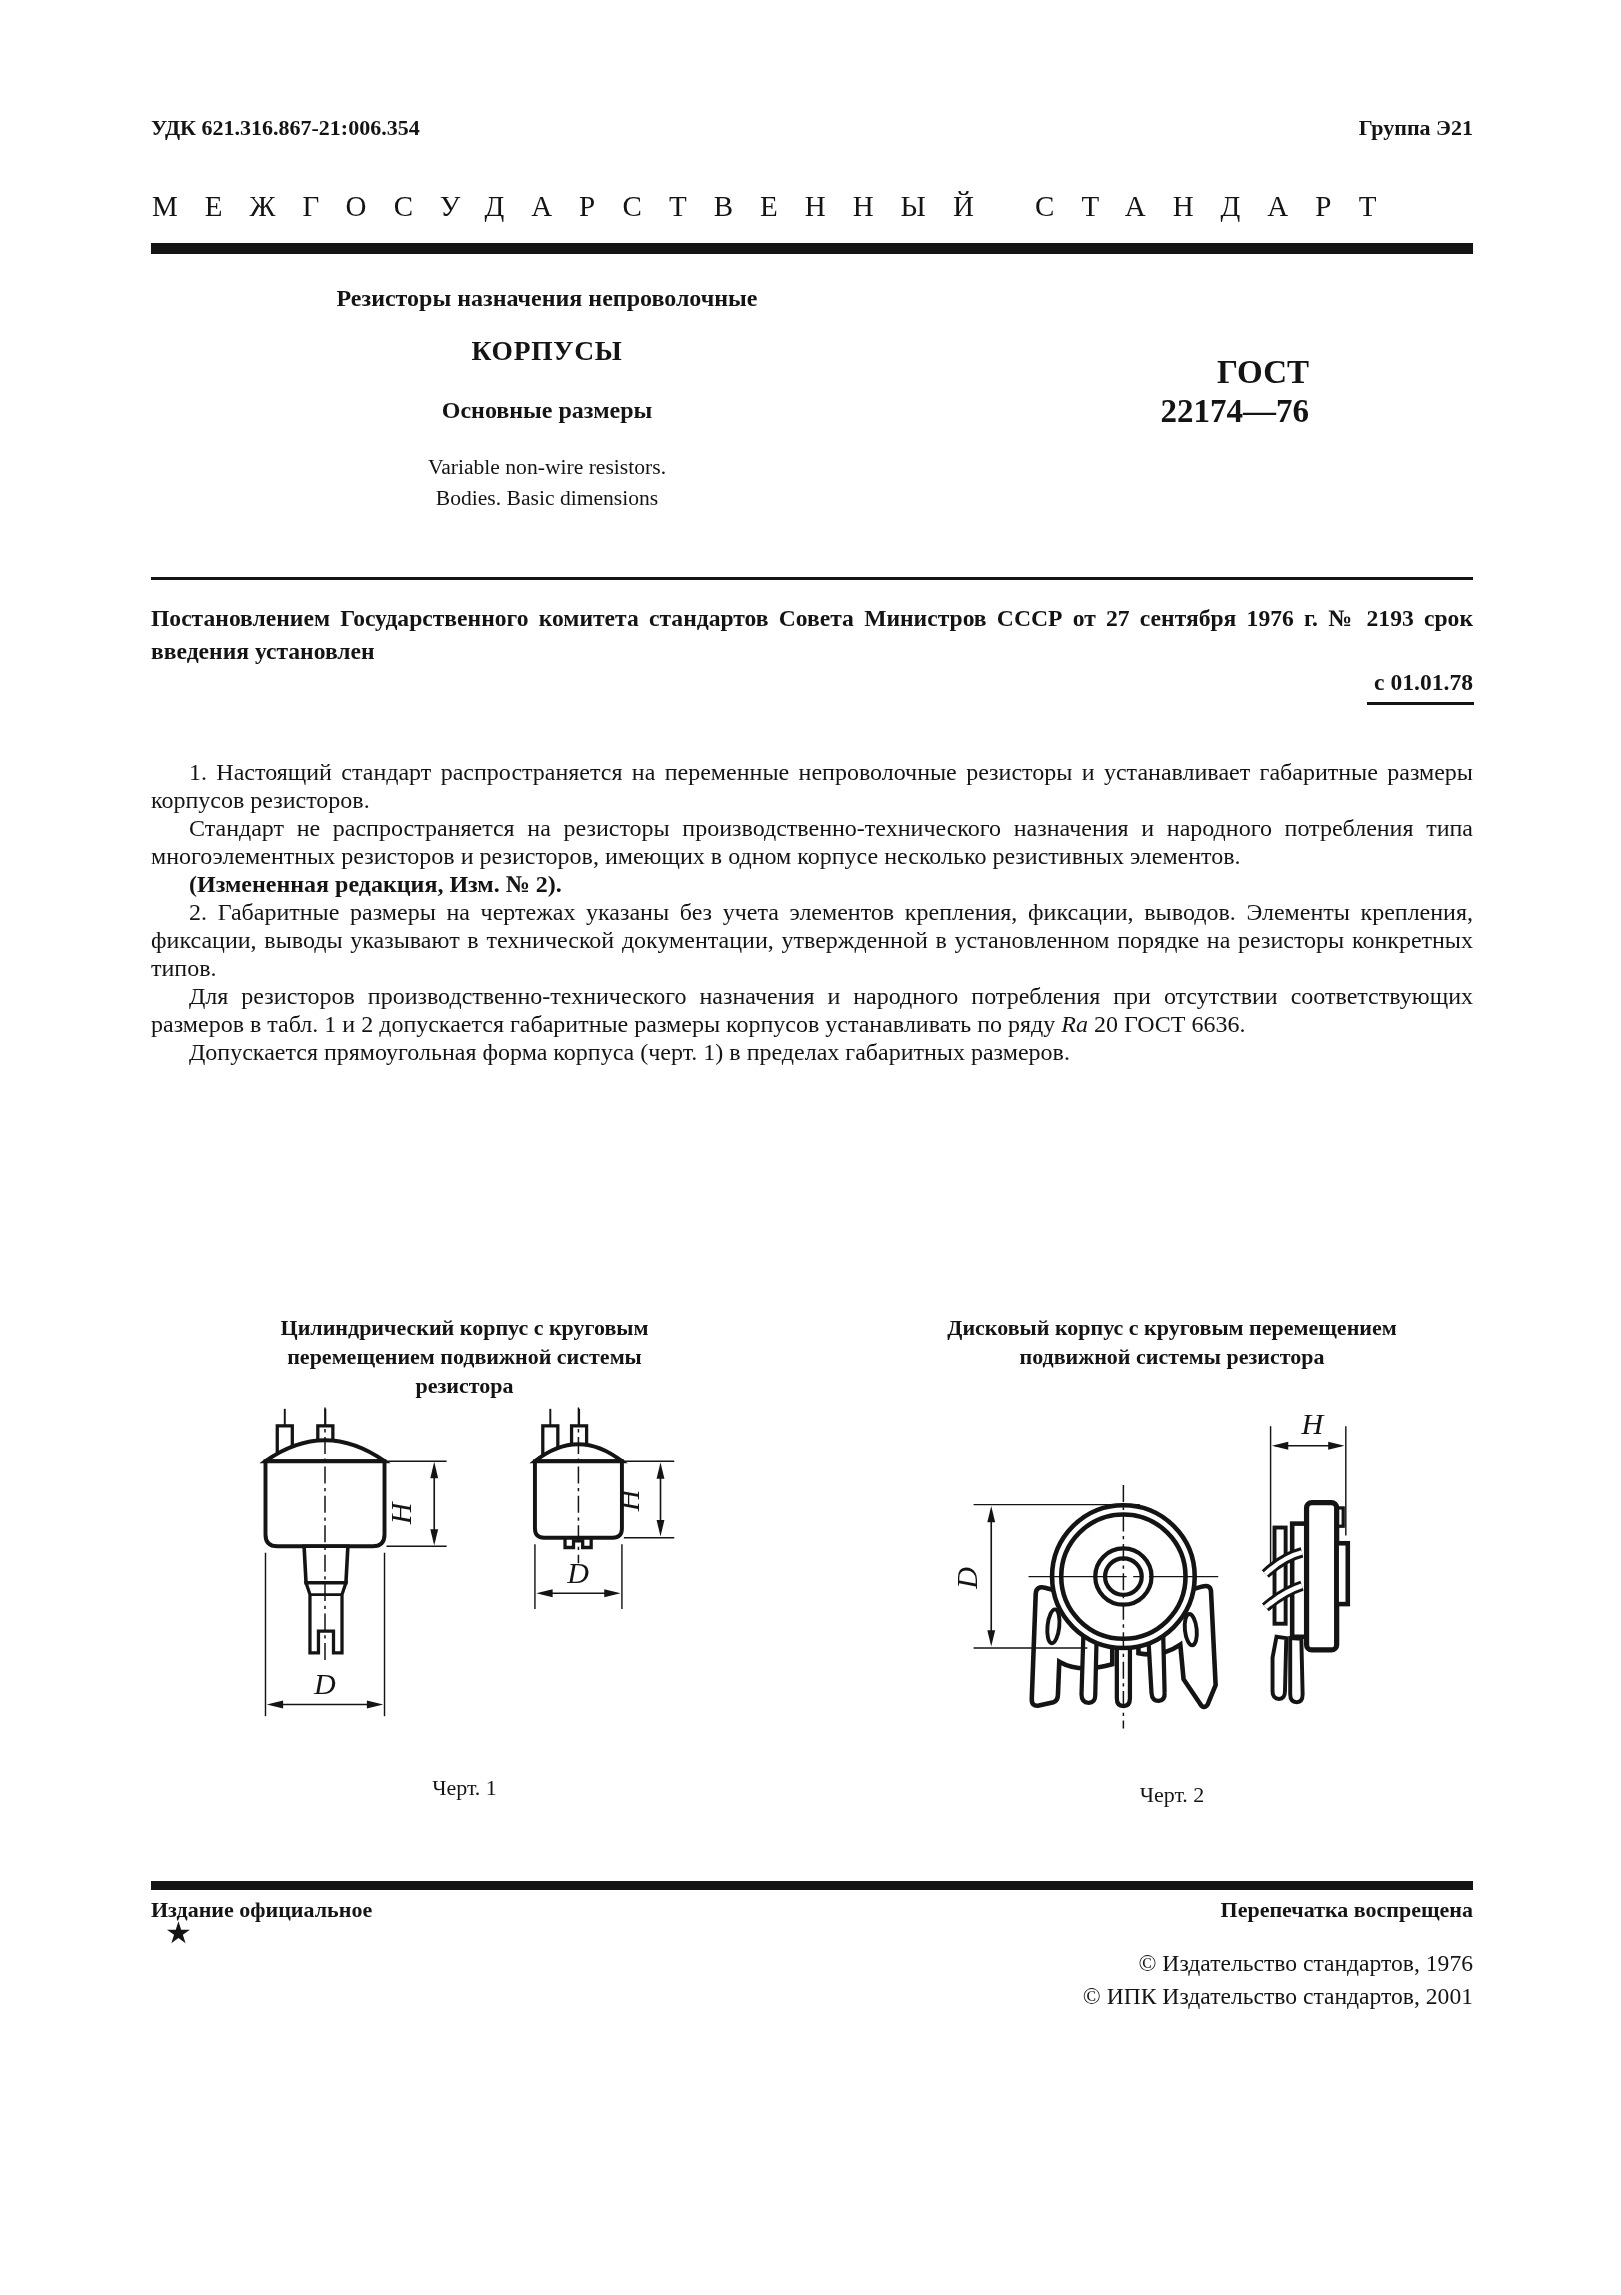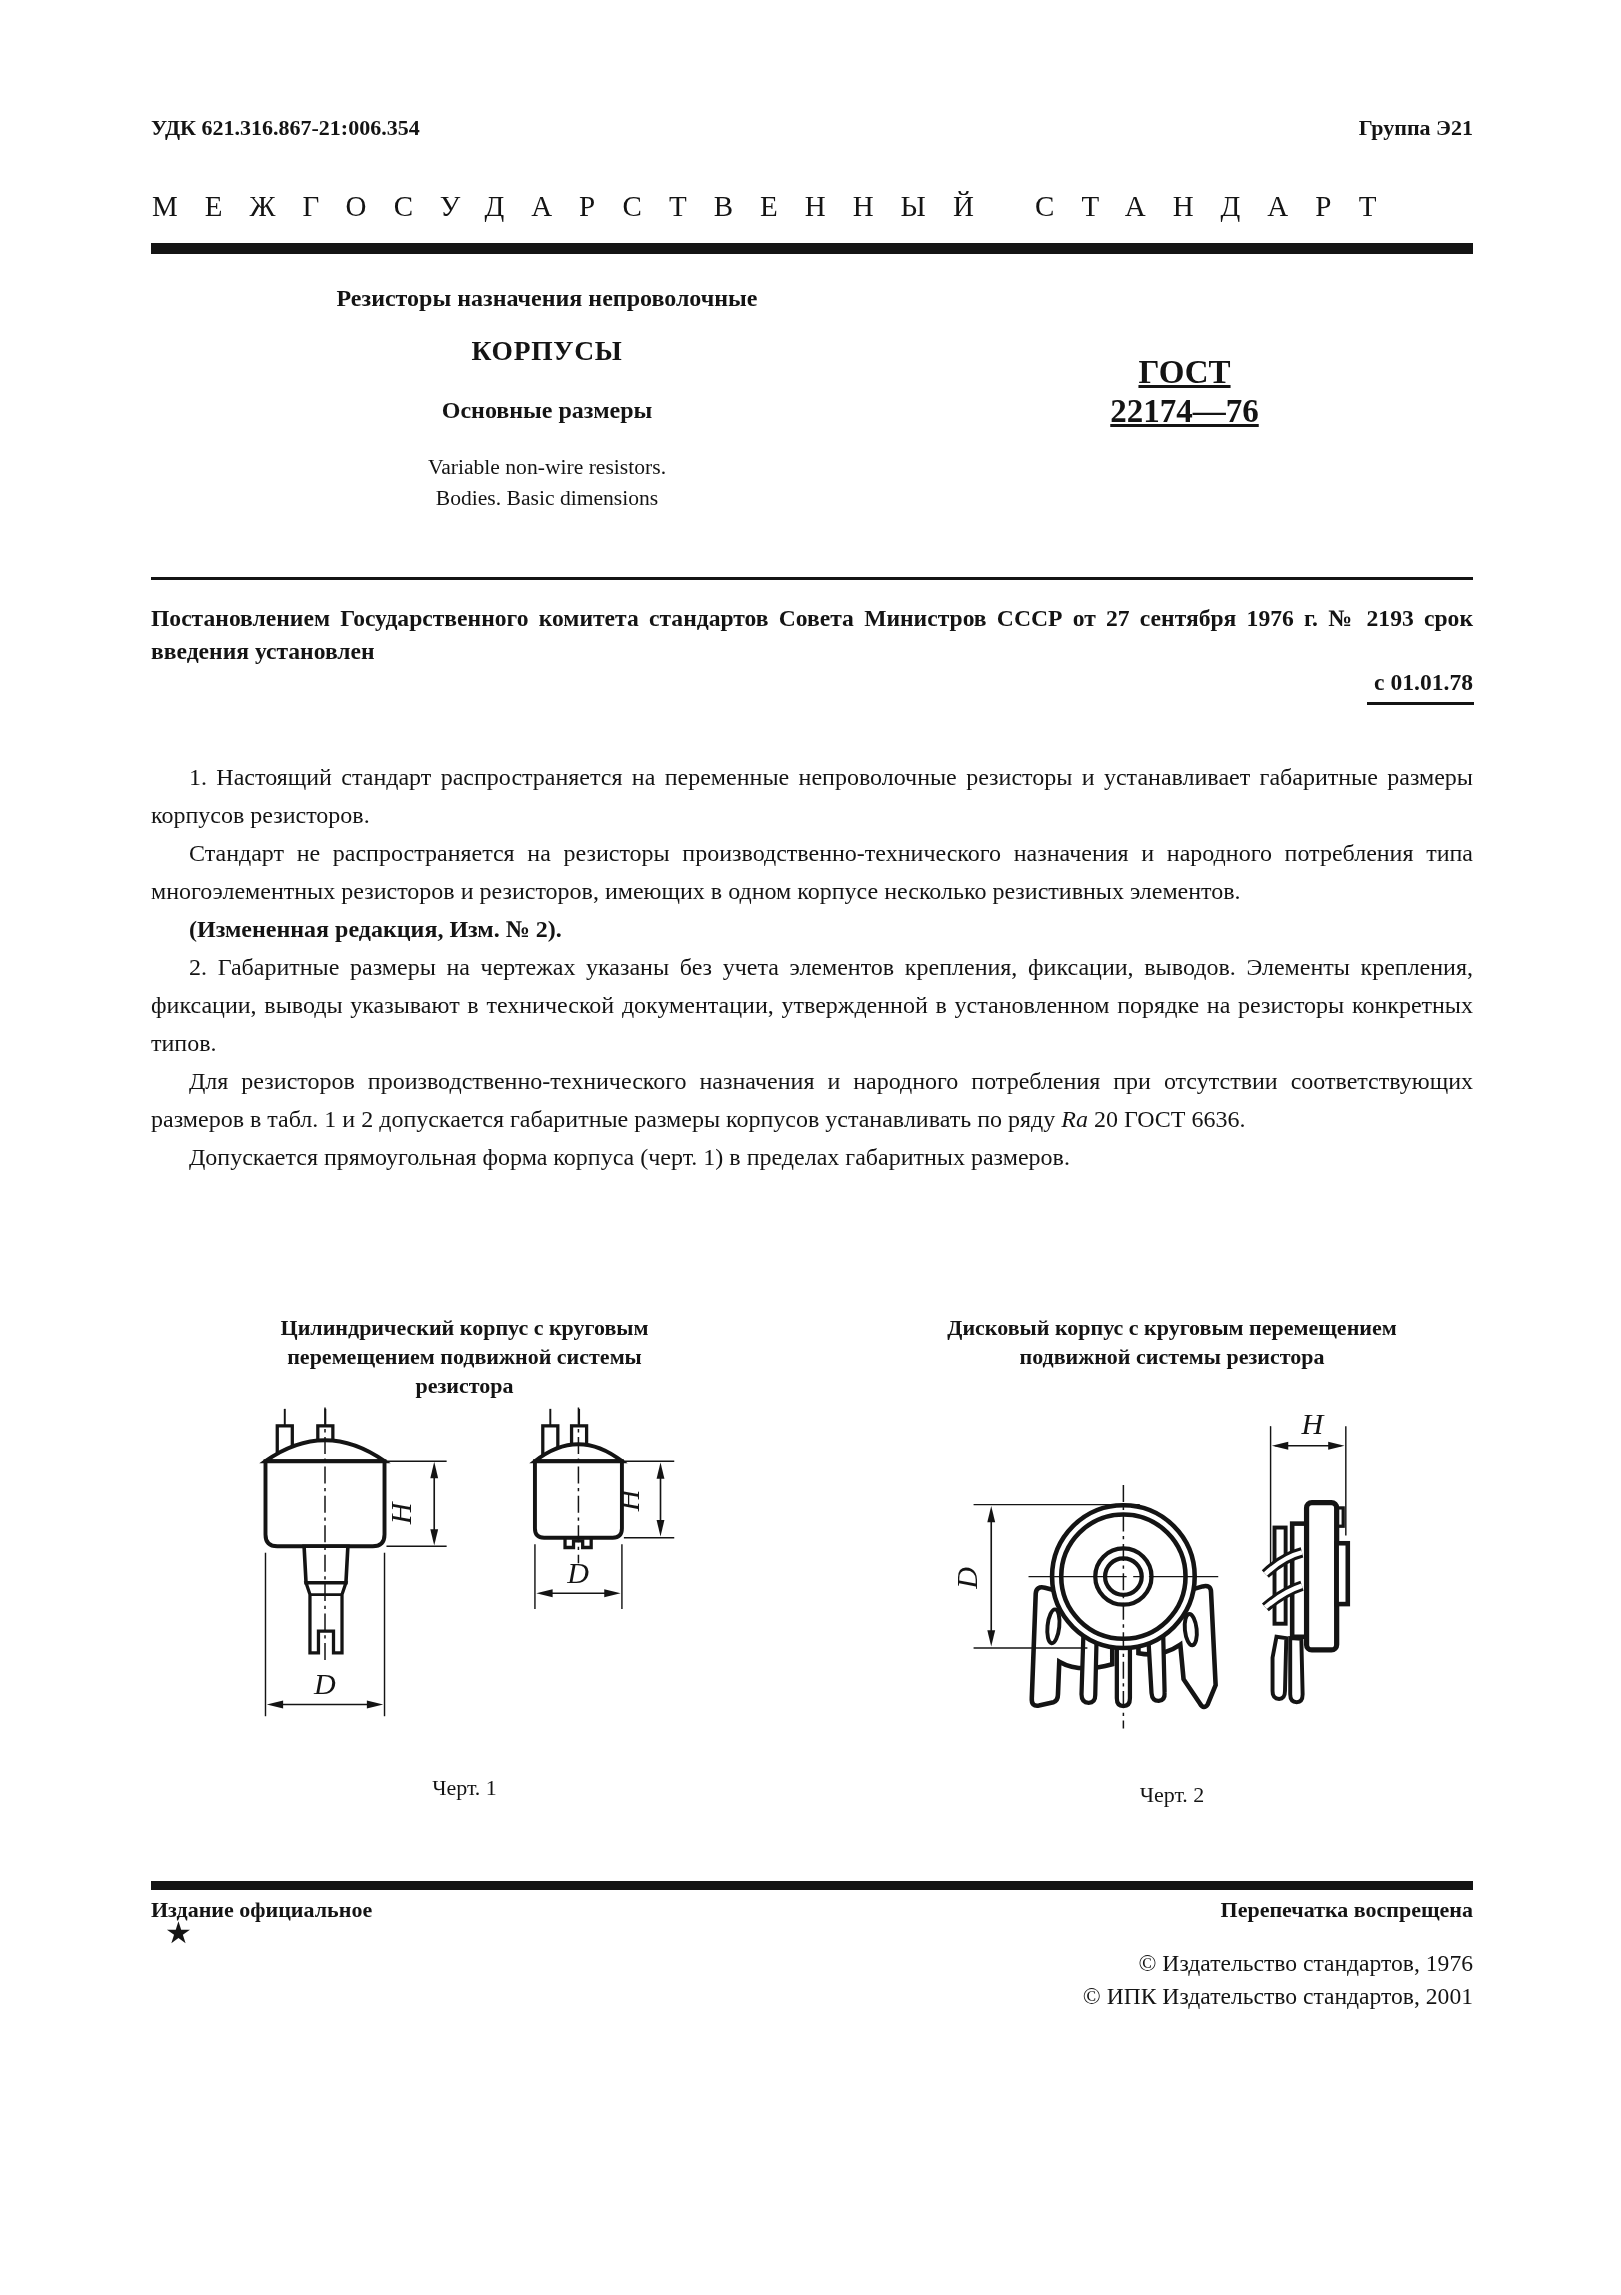--- a/index.html
+++ b/index.html
@@ -23,31 +23,31 @@
   #std-type { left:152px; top:190px; width:1329px; font-size:29px; letter-spacing:27px;
               white-space:nowrap; }
   .bar { background:#141414; }
   #bar-top { left:151px; top:243px; width:1322px; height:10.5px; }
 
   #title-subject { left:151px; top:285px; width:792px; font-size:24px; font-weight:700; }
   #title-main    { left:151px; top:335px; width:792px; font-size:27.5px; font-weight:700; letter-spacing:0.7px; }
   #title-sub     { left:151px; top:397px; width:792px; font-size:24px; font-weight:700; }
   #title-en1     { left:151px; top:455px; width:792px; font-size:21.6px; }
   #title-en2     { left:151px; top:486px; width:792px; font-size:21.6px; }
-  #gost-box { left:1060px; top:353px; width:249px; text-align:center; font-size:33px;
-              font-weight:700; line-height:39px;text-decoration:underline; }
+  #gost-box { left:1060px; top:353px; width:249px; text-align:right; font-size:33px;
+              font-weight:700; line-height:39px; }
 
   #rule-mid { left:151px; top:577px; width:1322px; height:3.3px; }
 
   #decree { left:151px; top:602px; width:1322px; font-size:23.6px; font-weight:700;
             line-height:33px; }
   #effective { left:151px; top:669px; width:1322px; font-size:23.6px; font-weight:700; }
   #date-underline { left:1367px; top:702px; width:107px; height:3.3px; }
 
-  #body-text { left:151px; top:758px; width:1322px; font-size:24px; line-height:38px; }
+  #body-text { left:151px; top:758px; width:1322px; font-size:24px; line-height:28px; }
   #body-text p { text-indent:38px; }
   #body-text p.b { font-weight:700; }
   #body-text i { font-style:italic; }
 
   .fig-caption { font-size:22px; font-weight:700; line-height:29px; }
   #fig1-caption { left:265px; top:1313px; width:399px; }
   #fig2-caption { left:933px; top:1313px; width:478px; }
 
   #fig1-svg { left:249px; top:1401px; }
   #fig2-svg { left:916px; top:1401px; }

